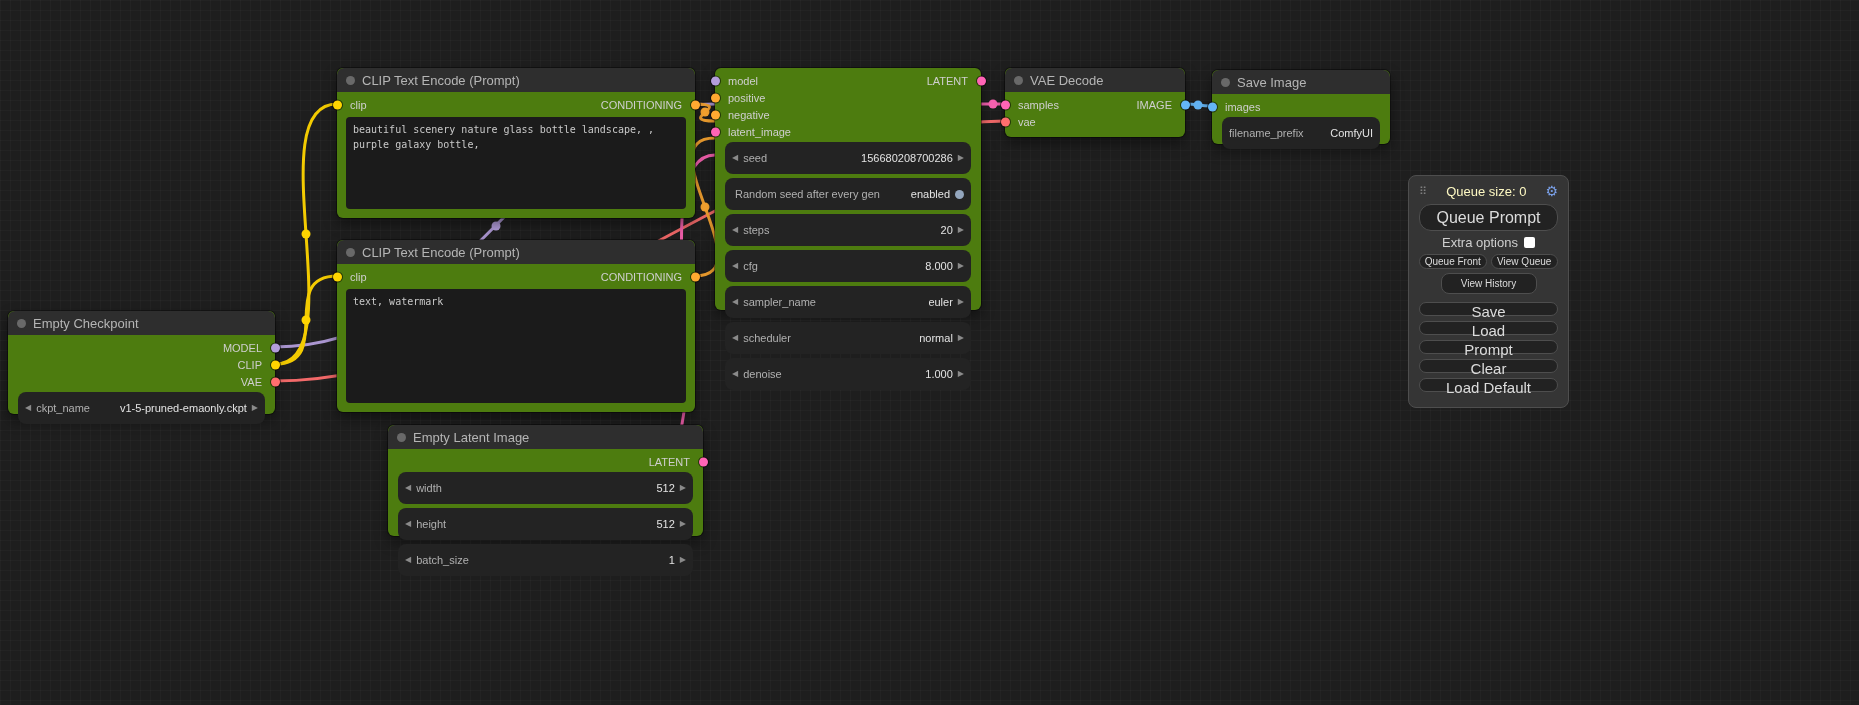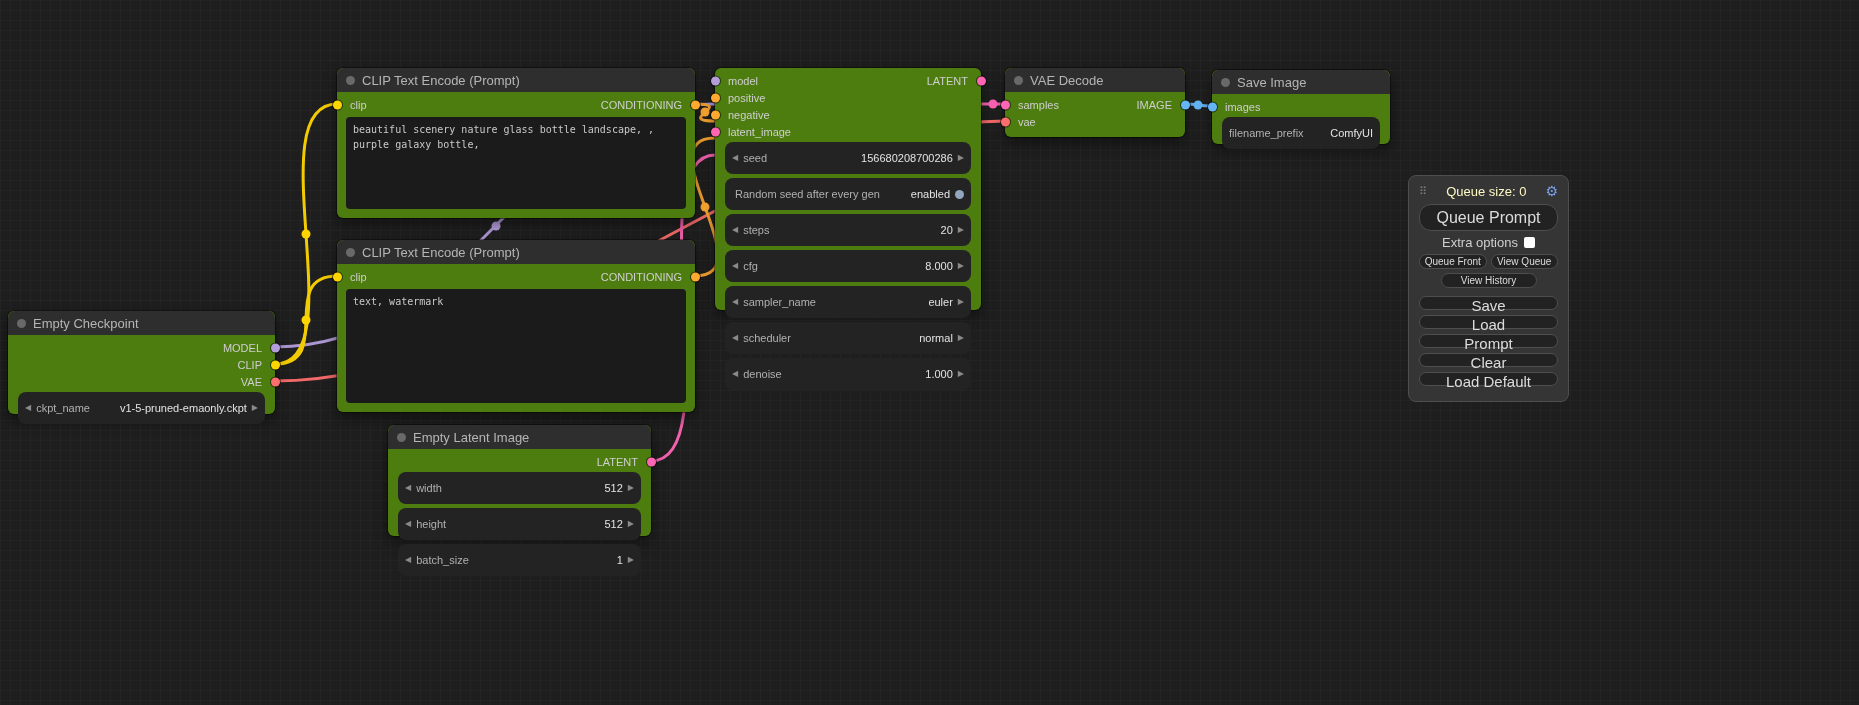--- a/index.html
+++ b/index.html
@@ -56,21 +56,21 @@
   .gear{color:#7aa0e8;font-size:14px;flex:none;}
   .btn{display:block;width:100%;background:#222;border:1px solid #4e4e4e;
     border-radius:12px;color:#dcdcdc;text-align:center;box-sizing:border-box;
     font-family:"Liberation Sans",sans-serif;padding:0;cursor:pointer;}
   .btn-large{height:27px;font-size:16px;margin:2px 0 3px;}
   .extra-row{display:flex;align-items:center;justify-content:center;gap:6px;
     height:16px;font-size:13px;color:#cfcfcf;margin-bottom:4px;}
   .checkbox{width:11px;height:11px;background:#fff;border-radius:2px;flex:none;}
   .small-row{display:flex;gap:4px;margin-bottom:4px;}
   .btn-small{flex:1;height:15px;font-size:10px;border-radius:8px;}
-  .btn-history{width:96px;margin:0 auto 8px;height:15px;font-size:10px;border-radius:8px;}
+  .btn-history{width:96px;margin:0 auto 8px;height:21px;font-size:10px;border-radius:8px;}
   .btn-med{height:14px;font-size:15px;margin-bottom:5px;}
 </style>
 </head>
 <body>
 
 <svg id="wires" width="1859" height="705">
   <g fill="none" stroke-width="3" stroke-linecap="round" opacity="0.95">
     <path d="M275,347 C475,347 517,104 715,104" stroke="#B39DDB"></path>
     <path d="M275,364 C355,364 257,104 337,104" stroke="#FFD500"></path>
     <path d="M275,364 C335,364 277,276 337,276" stroke="#FFD500"></path>
@@ -146,21 +146,21 @@
     <div class="slot-row">
       <span class="port in" style="background-color: rgb(255, 213, 0);"></span>
       <span class="in-label">clip</span>
       <span class="out-label">CONDITIONING</span>
       <span class="port out" style="background-color: rgb(255, 169, 49);"></span>
     </div>
     <div class="prompt-box">text, watermark</div>
   </div>
 </div>
 
-<div class="node" style="left:388px;top:425px;width:263px;height:111px;">
+<div class="node" style="left:388px;top:425px;width:315px;height:111px;">
   <div class="node-header">
     <span class="title-dot"></span>
     <span class="node-title">Empty Latent Image</span>
   </div>
   <div class="node-body">
     <div class="slot-row">
       <span class="out-label">LATENT</span>
       <span class="port out" style="background-color: rgb(255, 100, 181);"></span>
     </div>
     <div class="widget">

